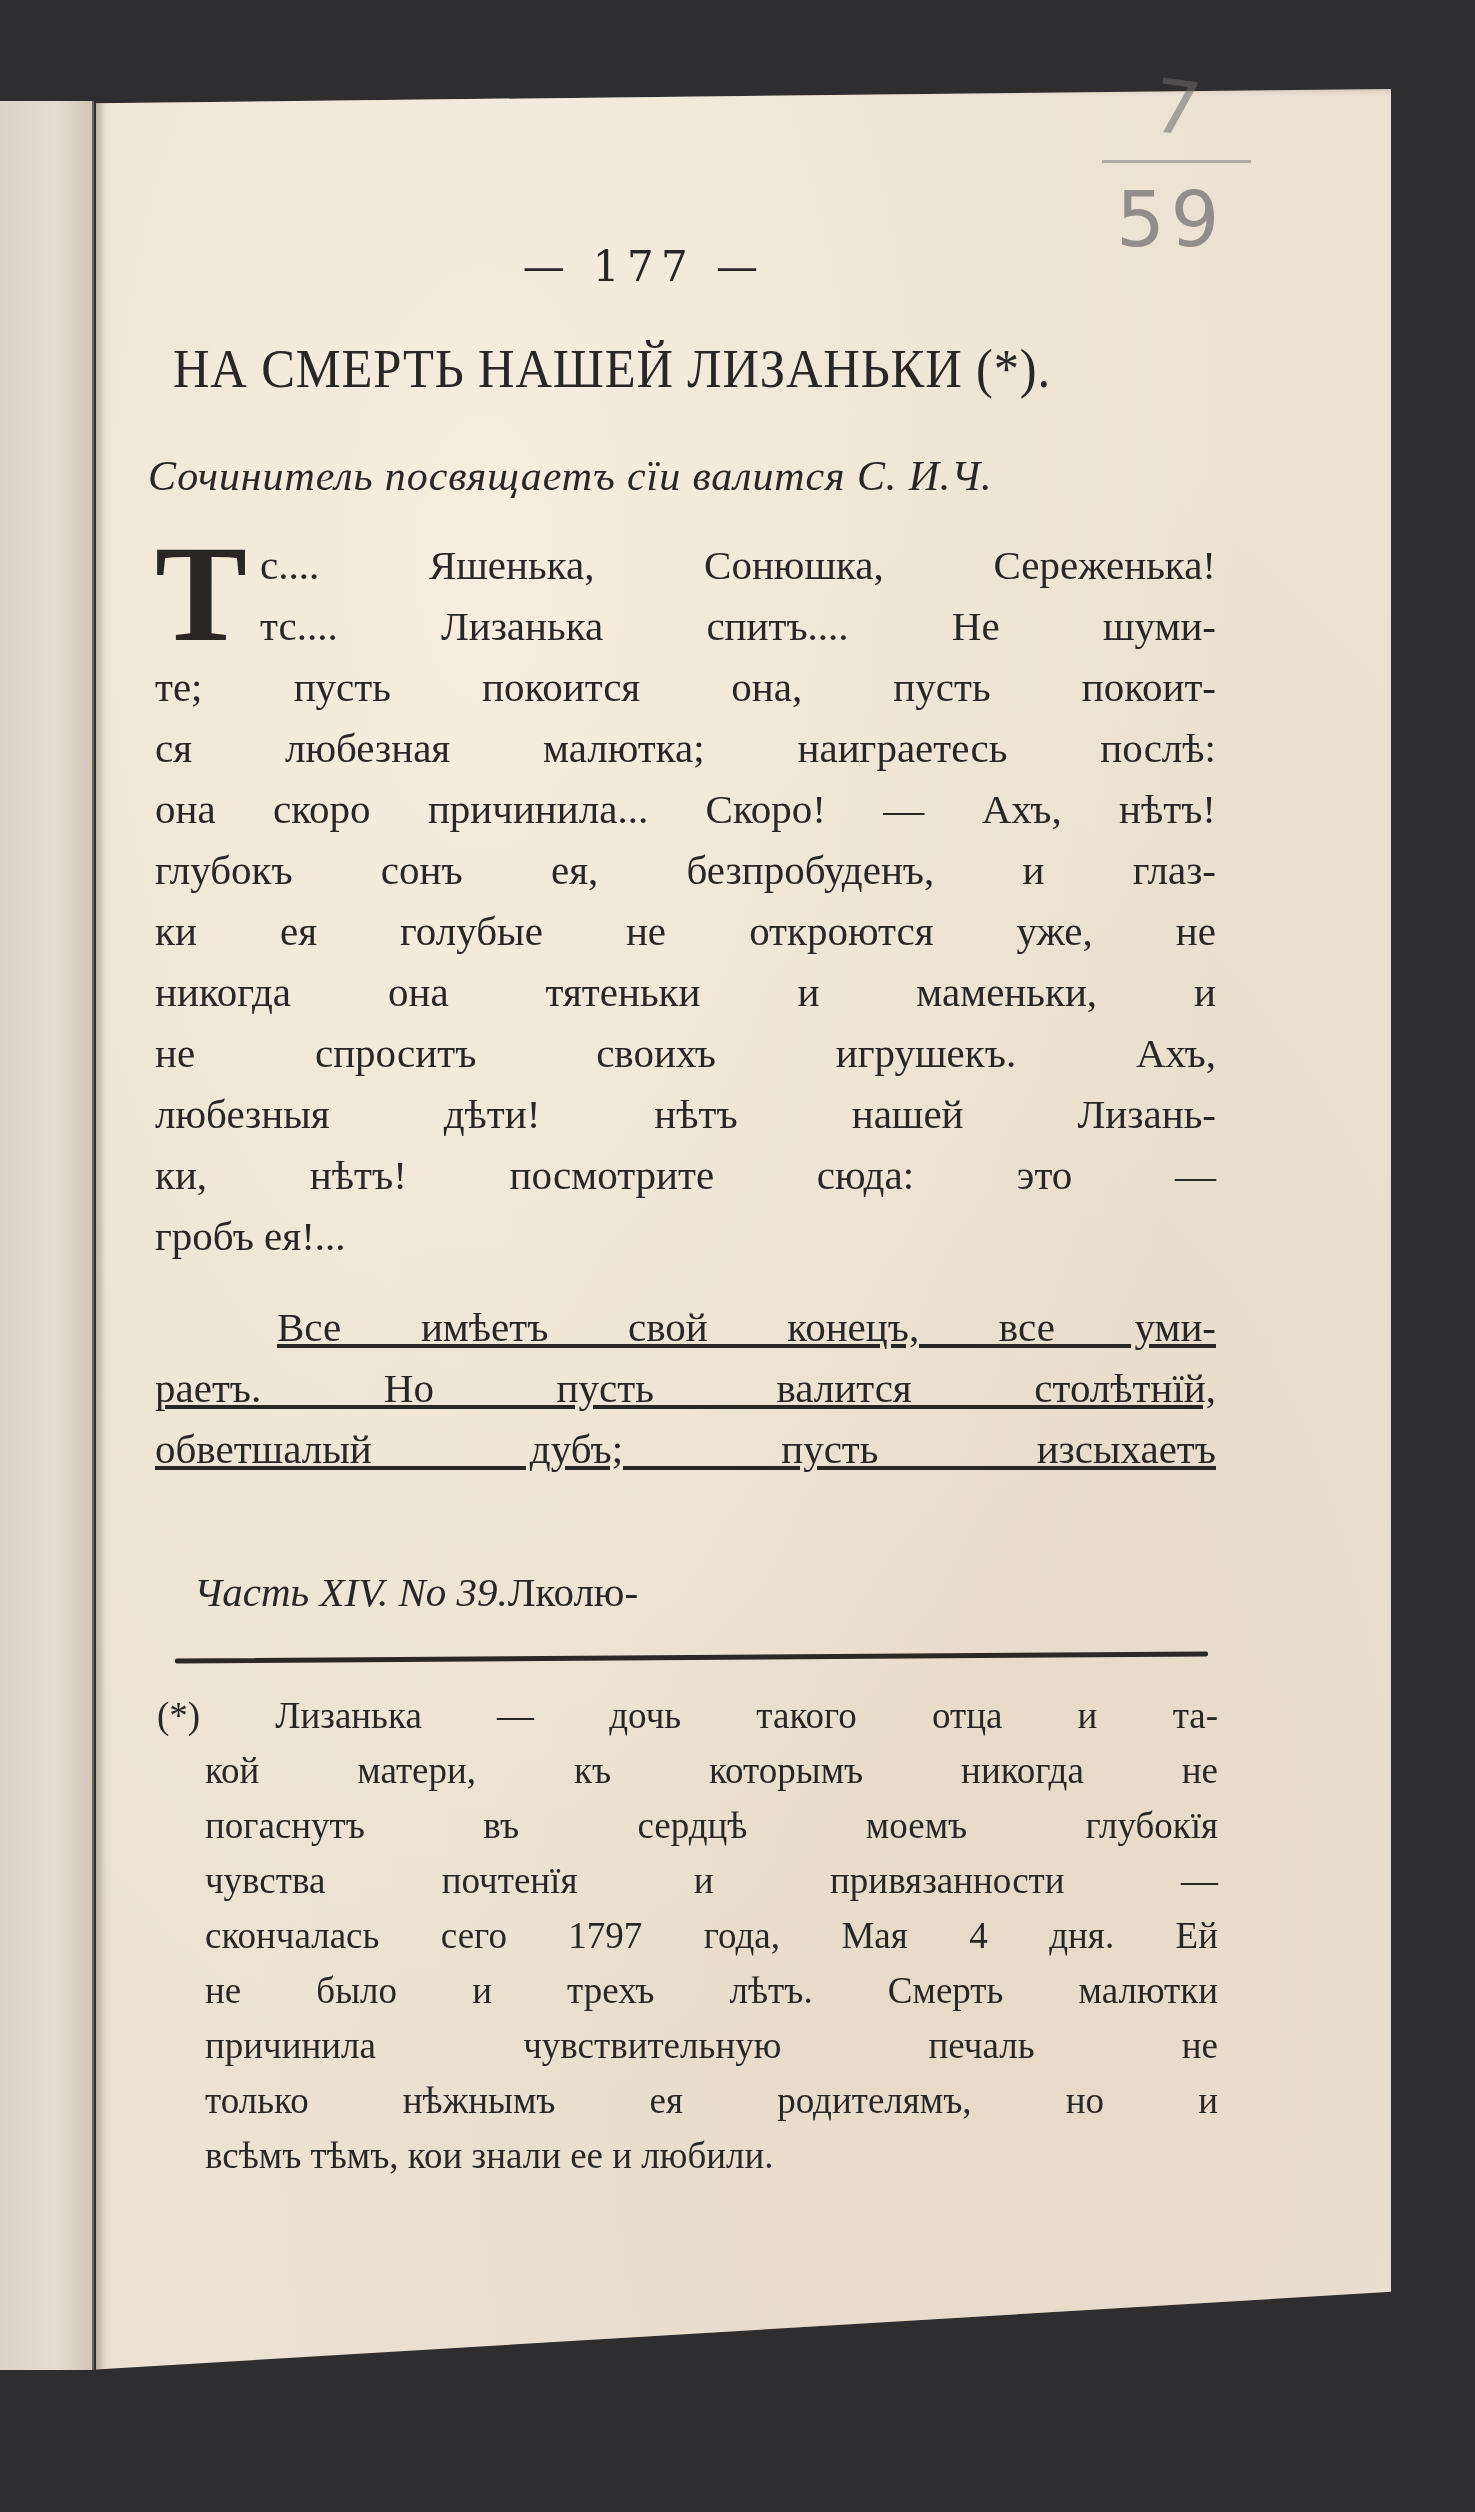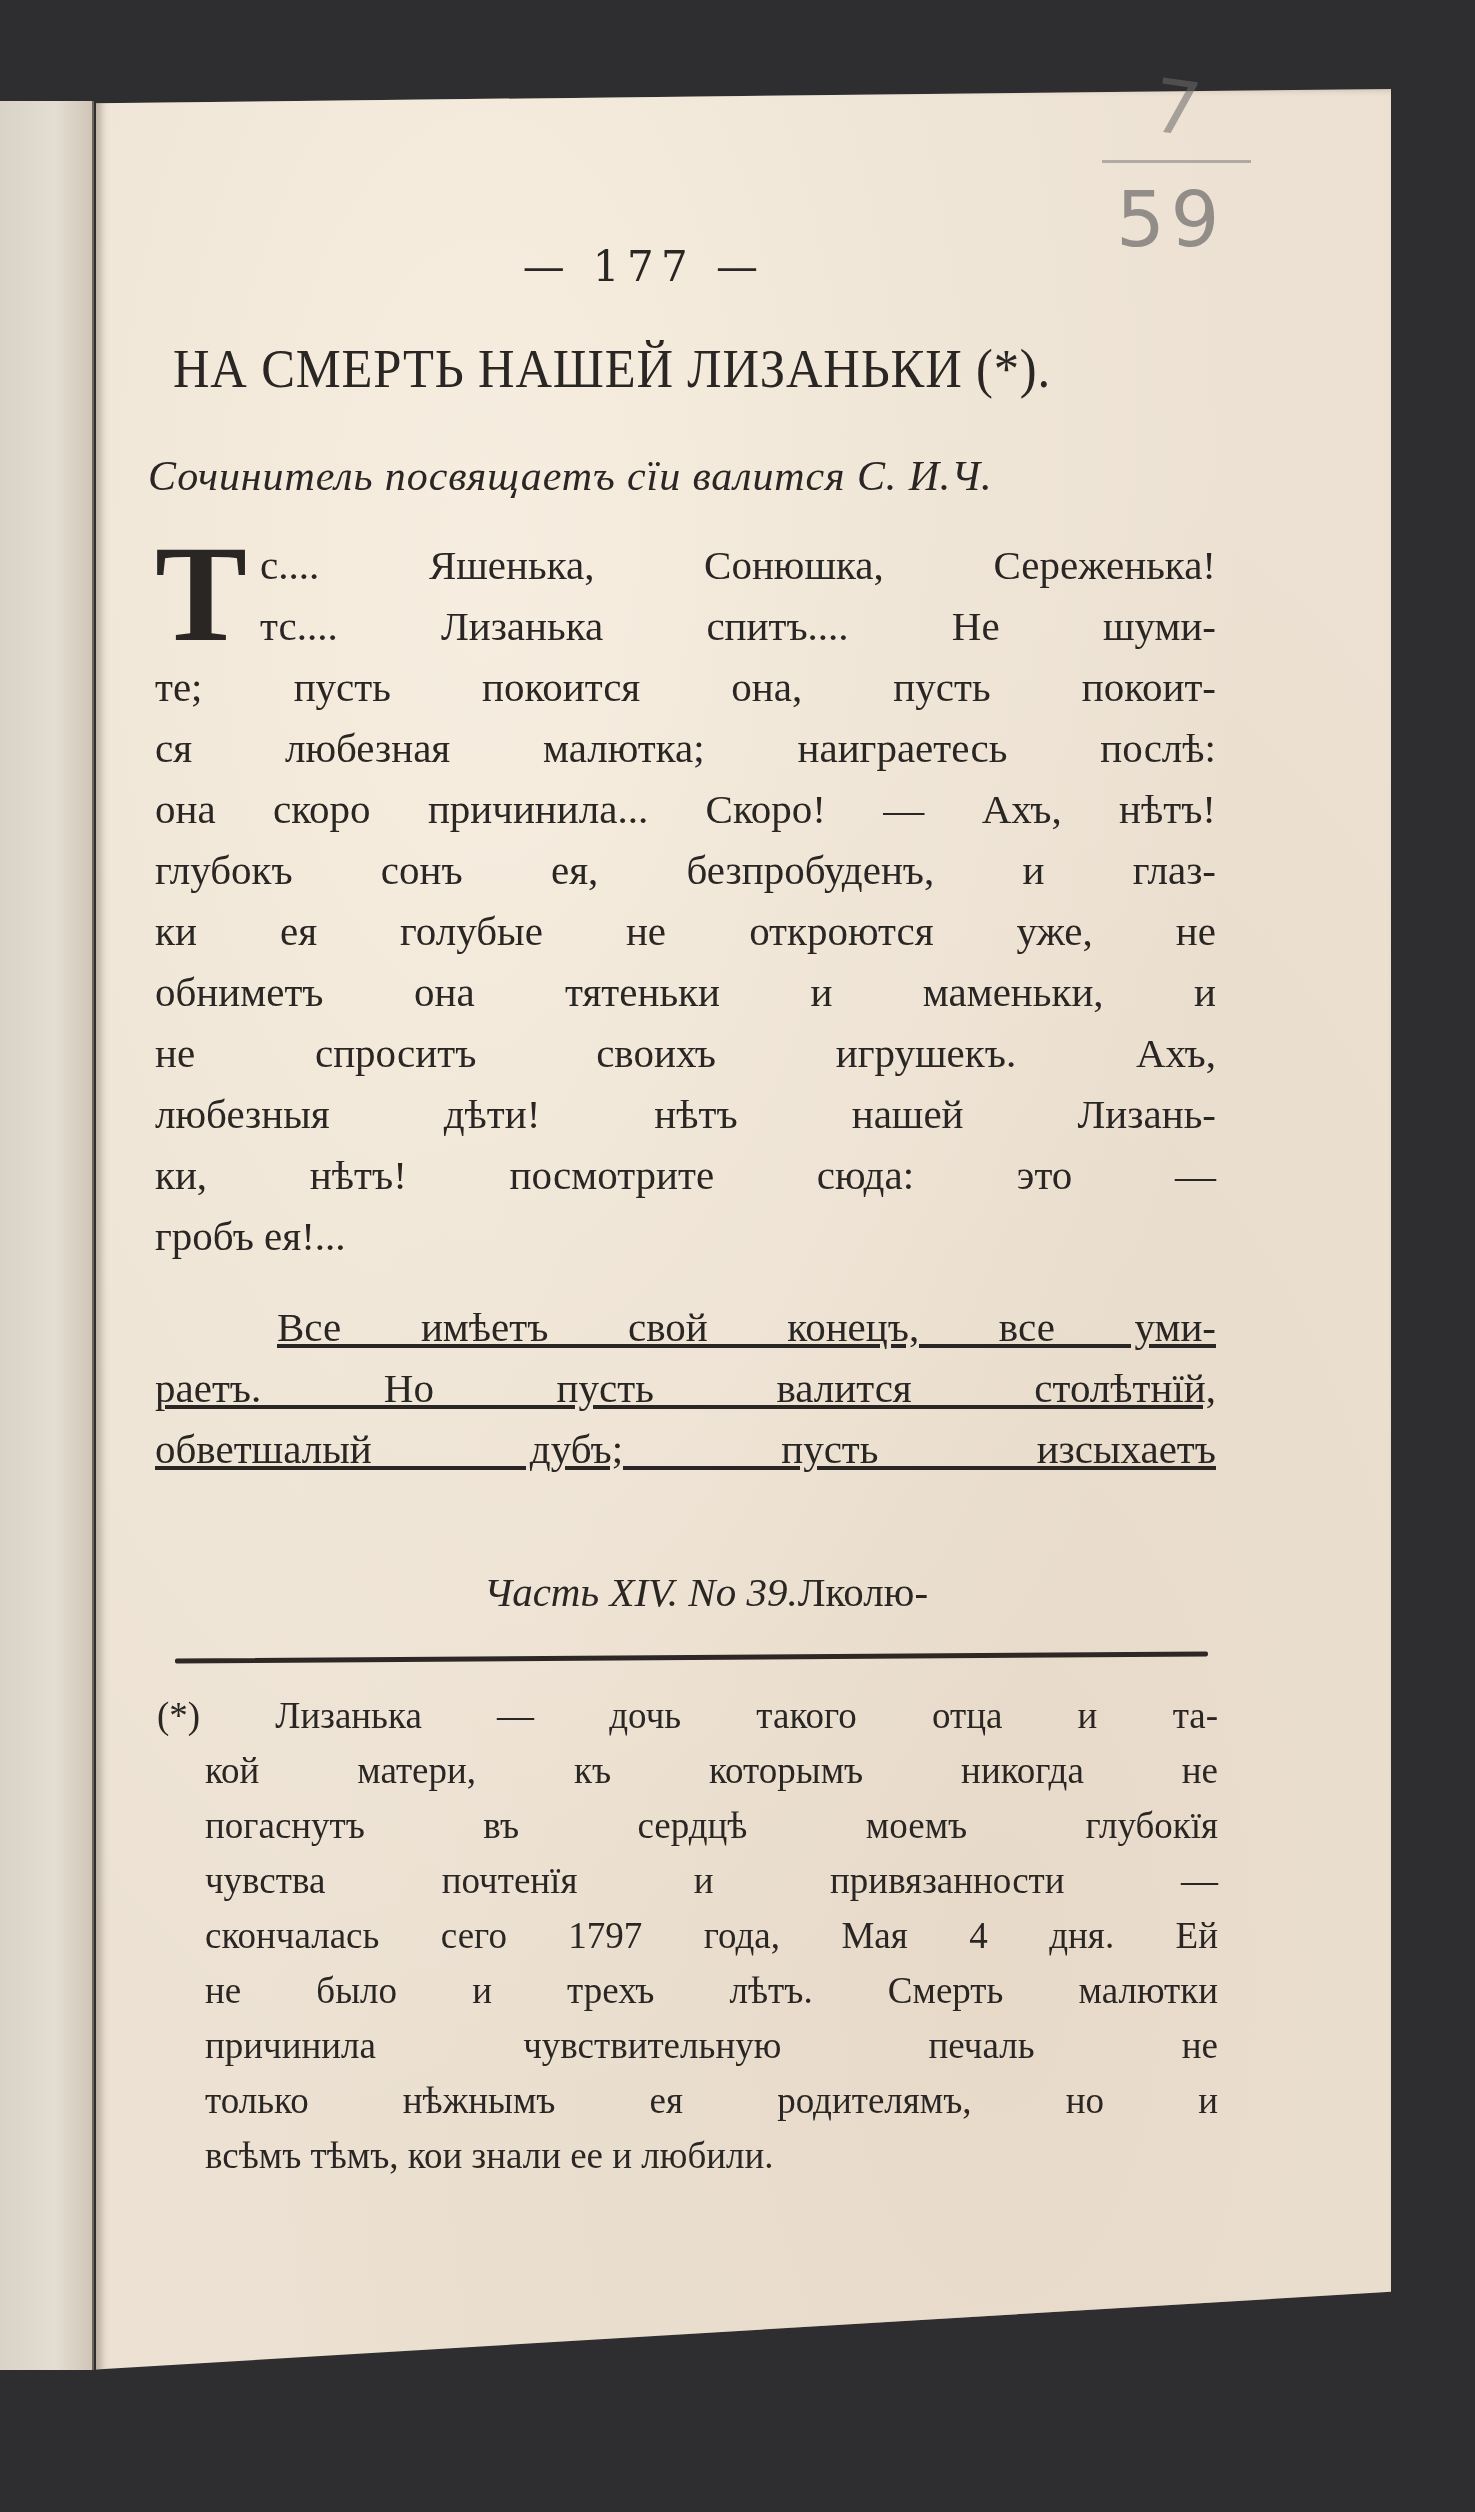--- a/index.html
+++ b/index.html
@@ -50,21 +50,21 @@
   }
   .body-line { display: block; text-align-last: justify; white-space: nowrap; }
   .body-line.last { text-align-last: left; }
   .body-line.indent { padding-left: 122px; }
   .drop-cap {
     float: left; font-size: 138px; line-height: 109px; margin: 3.7px 13px 0 0;
     font-family: "Liberation Serif", serif; font-weight: bold;
   }
   .signature-line {
     position: absolute; left: 194px; top: 1568px; width: 1024px; font-size: 41px;
-    font-family: "Liberation Serif", serif; display: flex; justify-content: center;
+    font-family: "Liberation Serif", serif; display: flex; justify-content: flex-start;
   }
   .sig-left { font-style: italic; }
   .rule {
     position: absolute; left: 175px; top: 1655px; width: 1033px; height: 4.6px;
     background: #2d2826; transform: rotate(-0.4deg); border-radius: 1.8px;
   }
   .footnote {
     position: absolute; left: 157px; top: 1688px; width: 1061px;
     font-size: 37px; line-height: 55px; font-family: "Liberation Serif", serif;
   }
@@ -92,21 +92,21 @@
 <div class="body-text ink">
   <div>
     <span class="drop-cap">Т</span>
     <span class="body-line">с.... Яшенька, Сонюшка, Сереженька!</span>
     <span class="body-line">тс.... Лизанька спитъ.... Не шуми-</span>
     <span class="body-line">те; пусть покоится она, пусть покоит-</span>
     <span class="body-line">ся любезная малютка; наиграетесь послѣ:</span>
     <span class="body-line">она скоро причинила... Скоро! — Ахъ, нѣтъ!</span>
     <span class="body-line">глубокъ сонъ ея, безпробуденъ, и глаз-</span>
     <span class="body-line">ки ея голубые не откроются уже, не</span>
-    <span class="body-line">обниметъ она тятеньки и маменьки, и</span>
+    <span class="body-line">никогда она тятеньки и маменьки, и</span>
     <span class="body-line">не спроситъ своихъ игрушекъ. Ахъ,</span>
     <span class="body-line">любезныя дѣти! нѣтъ нашей Лизань-</span>
     <span class="body-line">ки, нѣтъ! посмотрите сюда: это —</span>
     <span class="body-line last">гробъ ея!...</span>
   </div>
   <div style="margin-top:30px;text-decoration:underline;">
     <span class="body-line indent">Все имѣетъ свой конецъ, все уми-</span>
     <span class="body-line">раетъ. Но пусть валится столѣтнїй,</span>
     <span class="body-line">обветшалый дубъ; пусть изсыхаетъ</span>
   </div>

